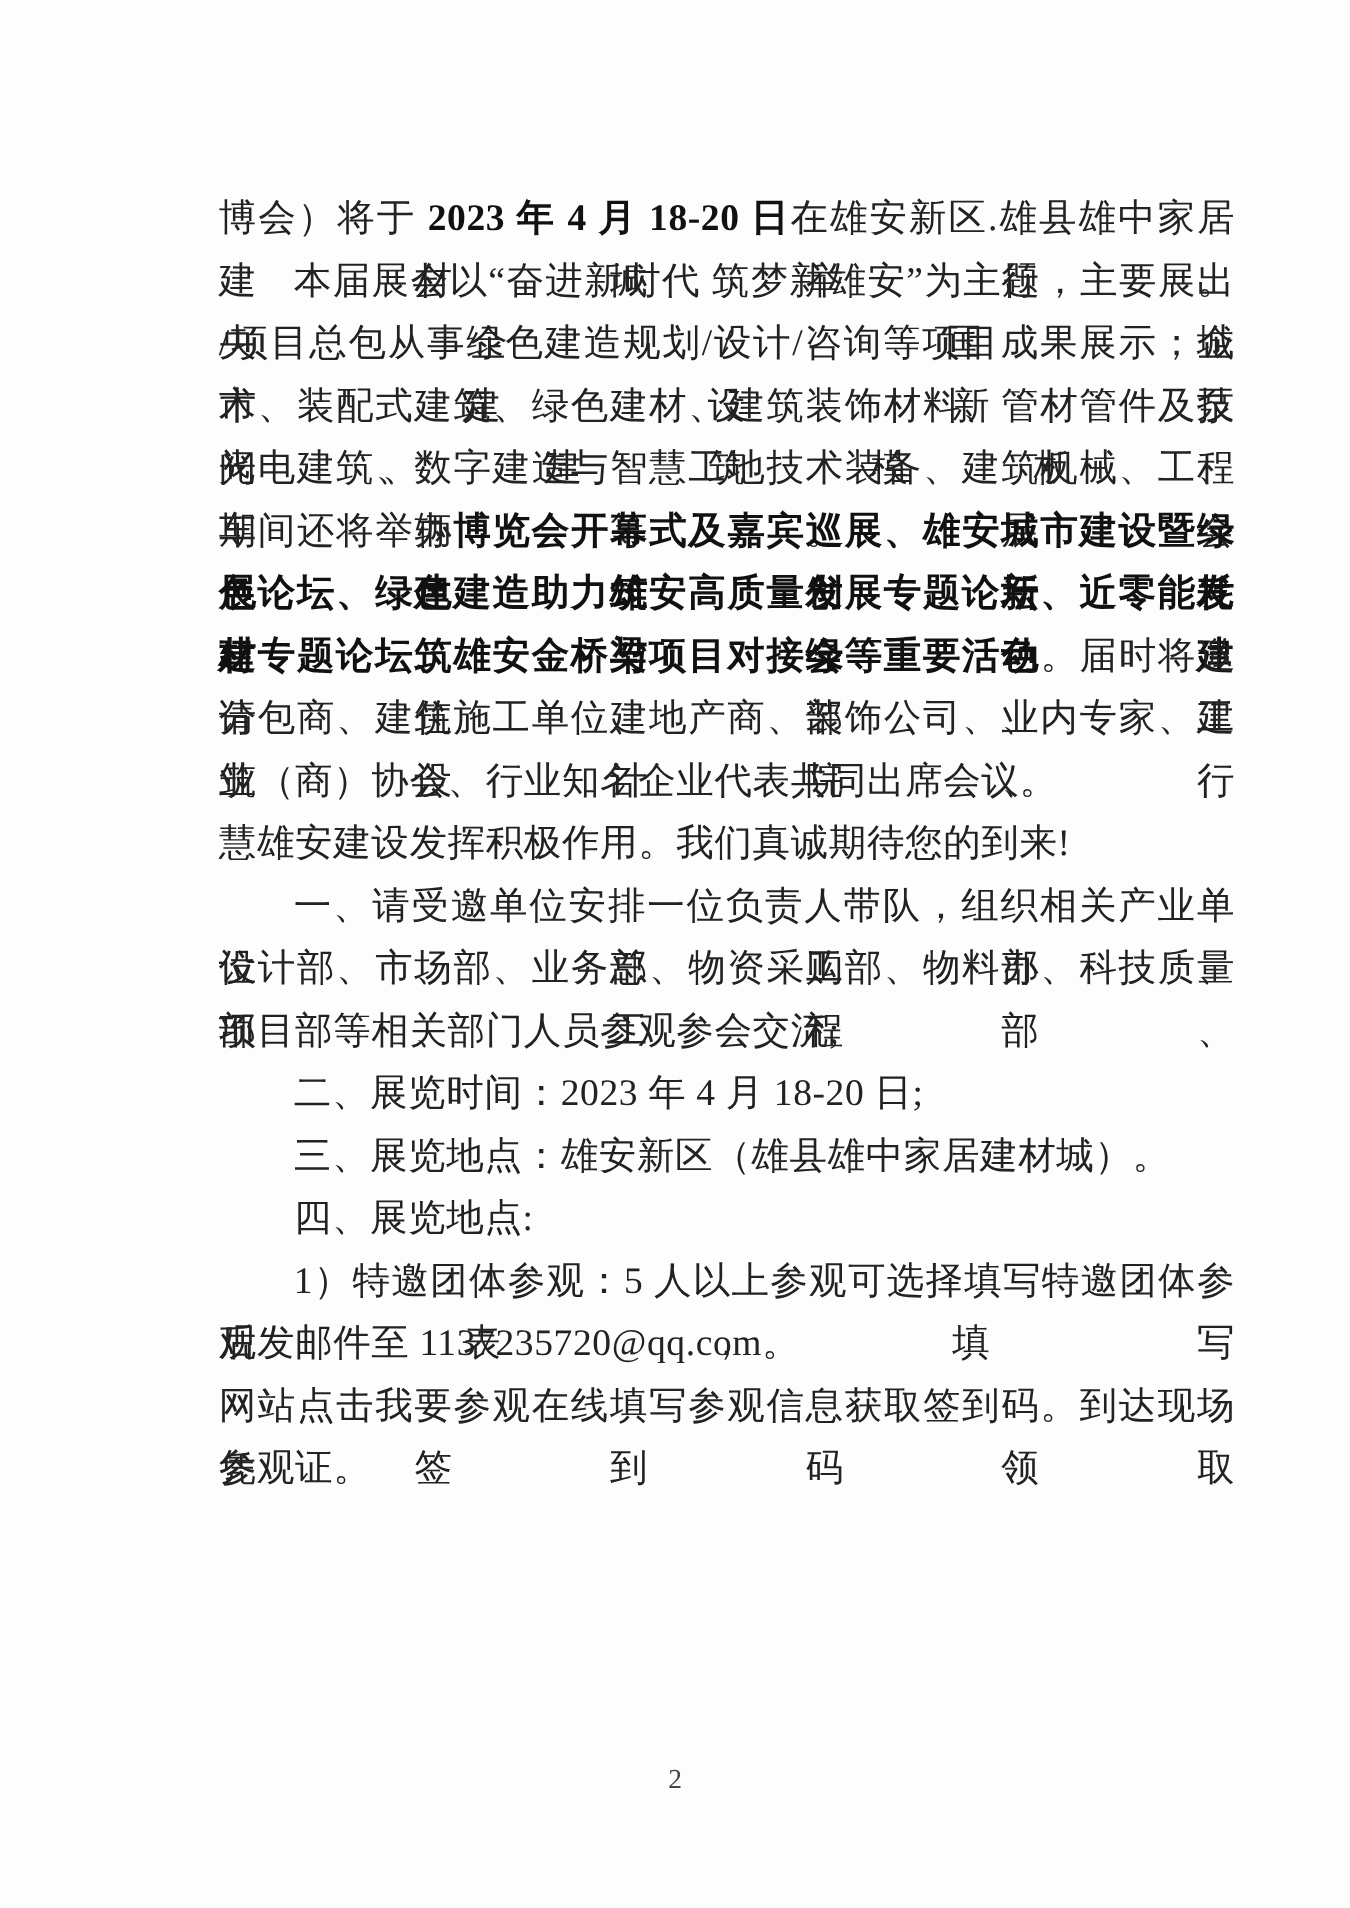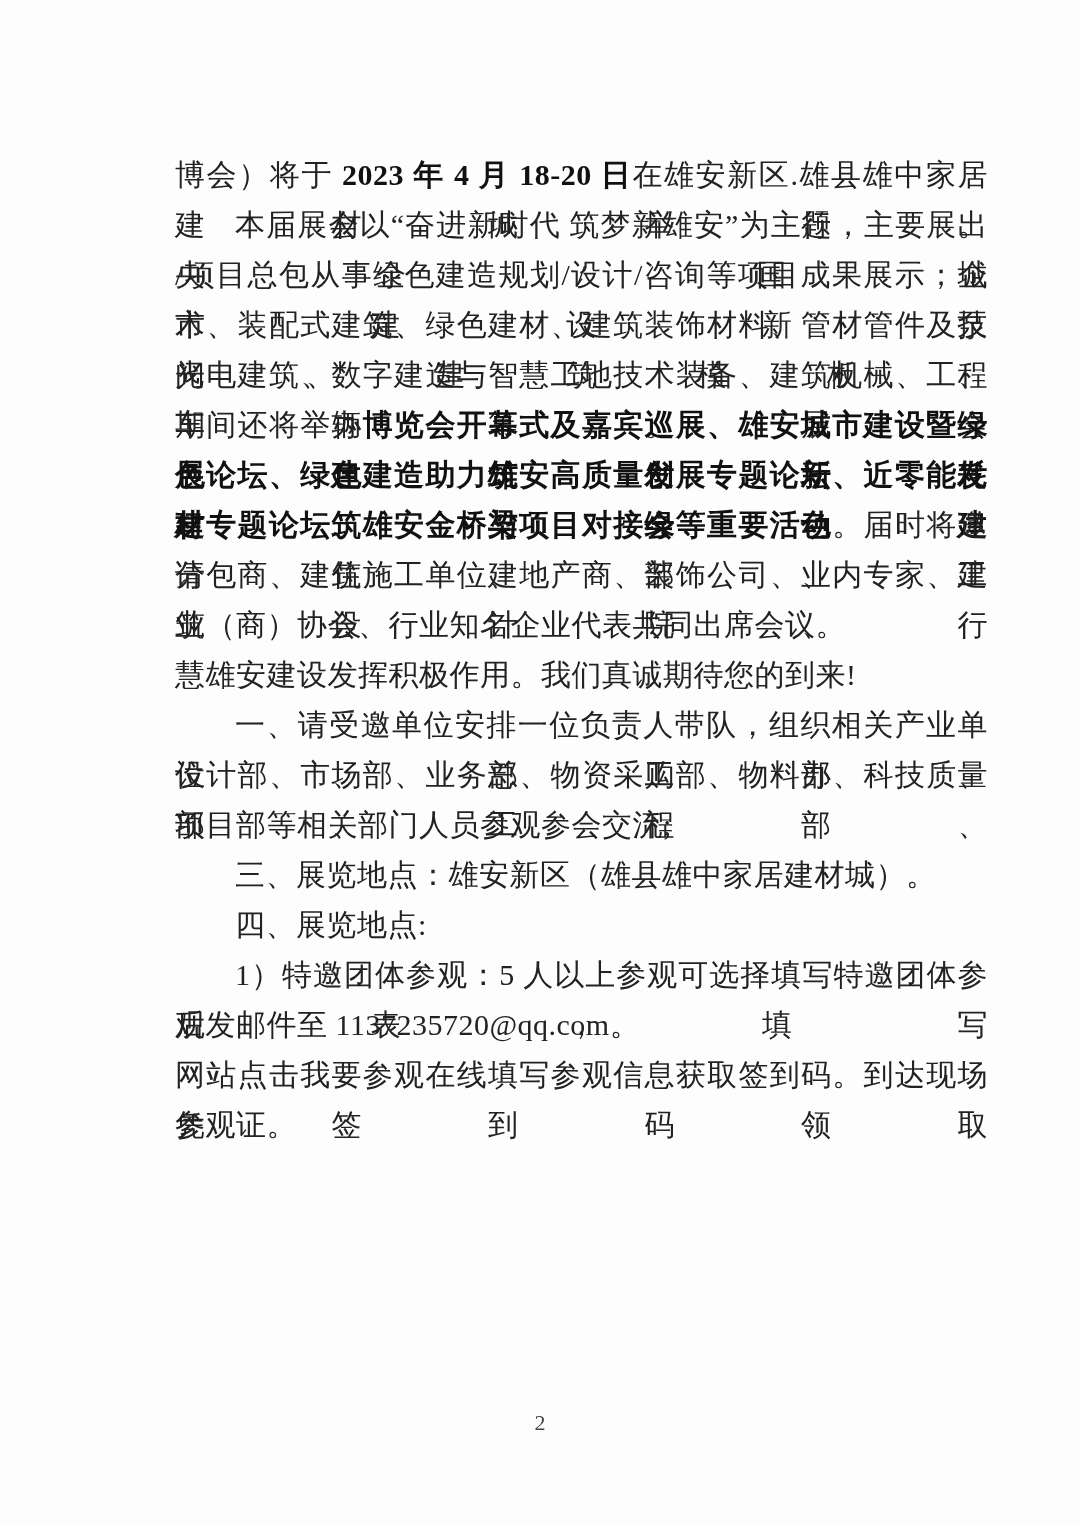--- a/index.html
+++ b/index.html
@@ -66,20 +66,21 @@
       <div class="line fill"><span class="seg">光电建筑、数字建造与智慧工地技术装备、建筑机械、工程车辆等。展会</span></div>
       <div class="line fill"><span class="seg">期间还将举办</span><span class="seg bold">博览会开幕式及嘉宾巡展、雄安城市建设暨绿色建筑创新发</span></div>
       <div class="line fill"><span class="seg bold">展论坛、绿色建造助力雄安高质量发展专题论坛、近零能耗建筑与绿色建</span></div>
       <div class="line fill"><span class="seg bold">材专题论坛、雄安金桥梁项目对接会等重要活动</span><span class="seg">。届时将邀请住建部、工</span></div>
       <div class="line fill"><span class="seg">分包商、建筑施工单位、地产商、装饰公司、业内专家、建筑设计院、行</span></div>
       <div class="line"><span class="seg">业（商）协会、行业知名企业代表共同出席会议。</span></div>
       <div class="line"><span class="seg">慧雄安建设发挥积极作用。我们真诚期待您的到来!</span></div>
       <div class="line fill indent"><span class="seg">一、请受邀单位安排一位负责人带队，组织相关产业单位、总工办、</span></div>
       <div class="line fill"><span class="seg">设计部、市场部、业务部、物资采购部、物料部、科技质量部、工程部、</span></div>
       <div class="line"><span class="seg">项目部等相关部门人员参观参会交流;</span></div>
+      <div class="line indent"><span class="seg">二、展览时间：2023 年 4 月 18-20 日;</span></div>
       <div class="line indent"><span class="seg">三、展览地点：雄安新区（雄县雄中家居建材城）。</span></div>
       <div class="line indent"><span class="seg">四、展览地点:</span></div>
       <div class="line fill indent"><span class="seg">1）特邀团体参观：5 人以上参观可选择填写特邀团体参观表，填写</span></div>
       <div class="line"><span class="seg">后发邮件至 1137235720@qq.com。</span></div>
       <div class="line fill"><span class="seg">网站点击我要参观在线填写参观信息获取签到码。到达现场凭签到码领取</span></div>
       <div class="line"><span class="seg">参观证。</span></div>
     </div>
   <div class="page-number">2</div>
 </div>
 

